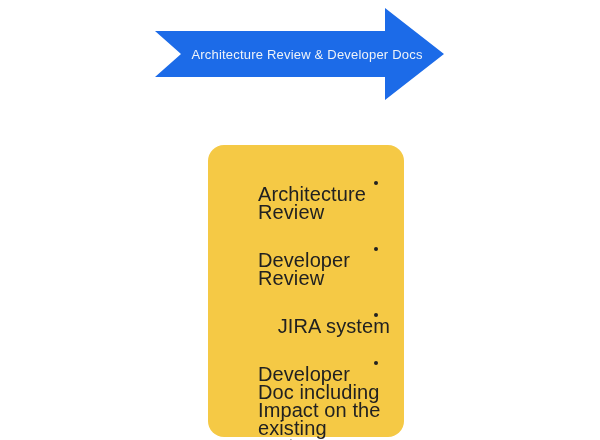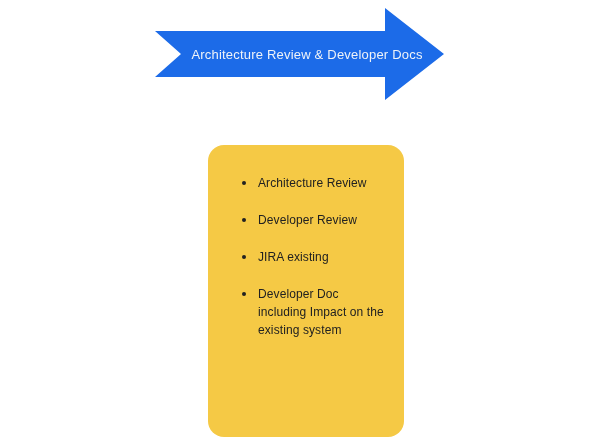--- a/index.html
+++ b/index.html
@@ -55,25 +55,26 @@
     width: 196px;
     height: 292px;
     border-radius: 16px;
   }
   .list {
     list-style: none;
     padding: 29px 14px 0 34px;
   }
   .item {
     display: flex;
-    align-items: flex-start;
+    align-items: flex-end;
     margin-bottom: 19px;
-    font-size: 12px;
+    font-size: 20px;
     line-height: 18px;
     letter-spacing: 0.1px;
+    flex-direction: column;
   }
   .dot {
     flex: 0 0 4px;
     width: 4px;
     height: 4px;
     border-radius: 50%;
     background: currentColor;
     margin-top: 7px;
     margin-right: 12px;
   }
@@ -98,21 +99,21 @@
       <li class="item">
         <span class="dot"></span>
         <span class="item-text">Architecture Review</span>
       </li>
       <li class="item">
         <span class="dot"></span>
         <span class="item-text">Developer Review</span>
       </li>
       <li class="item">
         <span class="dot"></span>
-        <span class="item-text">JIRA existing</span>
+        <span class="item-text">JIRA system</span>
       </li>
       <li class="item">
         <span class="dot"></span>
         <span class="item-text">Developer Doc including Impact on the existing system</span>
       </li>
     </ul>
   </div>
 
 </div>
 

